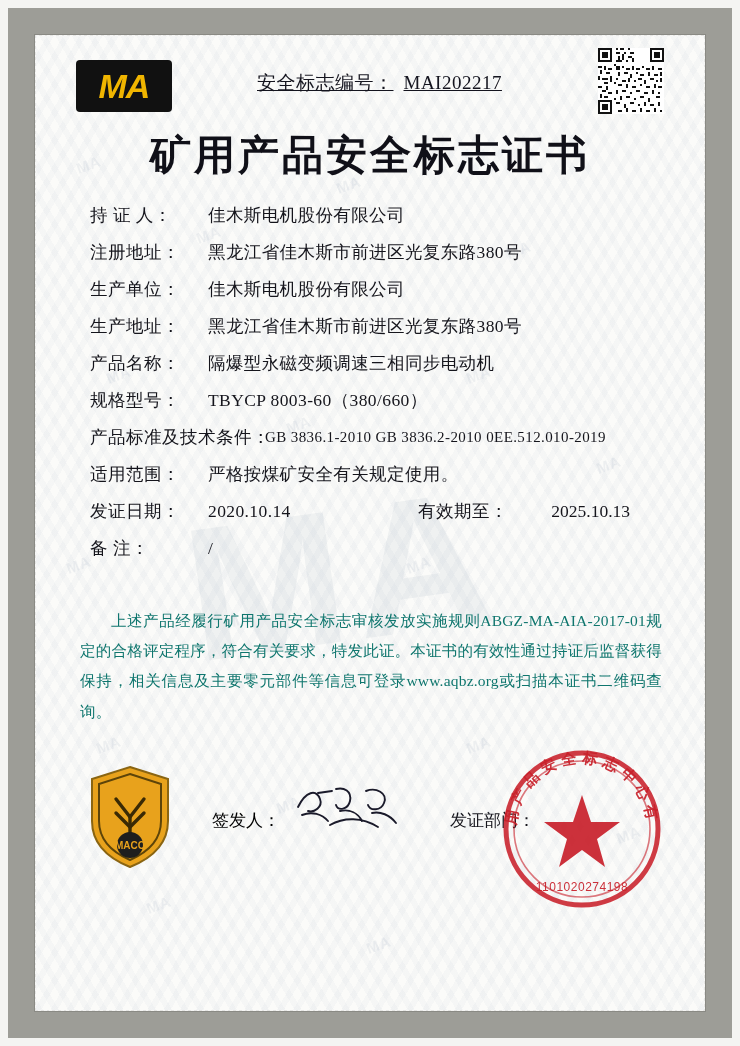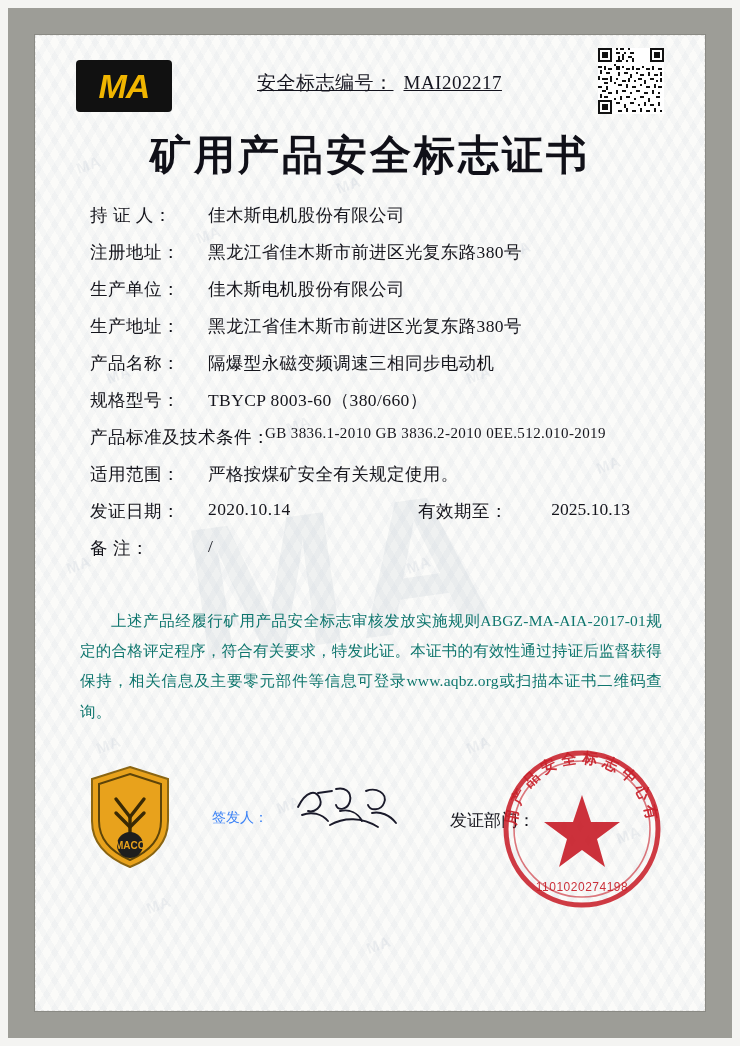--- a/index.html
+++ b/index.html
@@ -161,21 +161,21 @@
     color: #101018;
     margin: 6px 0 20px 0;
   }
 
   
   .fields {
     padding: 0 22px 0 28px;
   }
   .row {
     display: flex;
-    align-items: flex-start;
+    align-items: center;
     margin-bottom: 13px;
     font-size: 17.5px;
     color: #15151c;
   }
   .row .label {
     width: 118px;
     flex: 0 0 auto;
     letter-spacing: 0.5px;
     white-space: nowrap;
   }
@@ -226,22 +226,22 @@
     position: absolute;
     left: 26px;
     top: 12px;
     width: 84px;
     height: 104px;
   }
   .sign-line {
     position: absolute;
     left: 150px;
     top: 56px;
-    font-size: 14px;
-    color: #3b82f6;
+    font-size: 17px;
+    color: #000000;
   }
   .signature {
     position: absolute;
     left: 230px;
     top: 28px;
     width: 110px;
     height: 52px;
   }
   .issuer-line {
     position: absolute;

